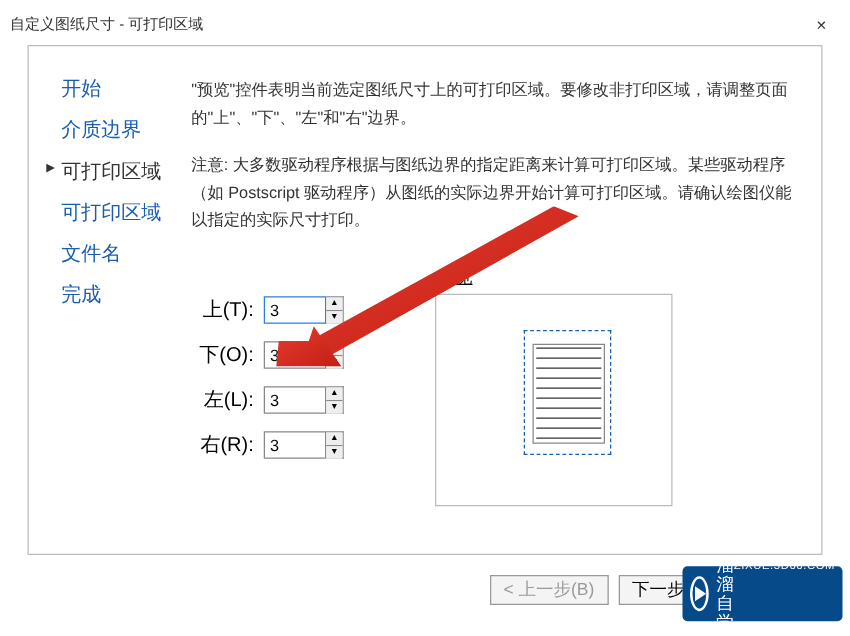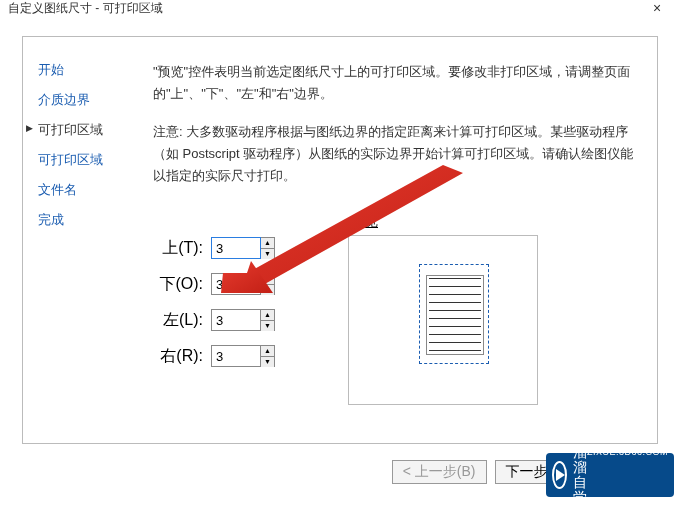--- a/index.html
+++ b/index.html
@@ -1,22 +1,22 @@
 <!DOCTYPE html>
 <html><head>
 <meta charset="utf-8">
 <style>
   * { box-sizing: border-box; font-family: "Microsoft YaHei", "SimSun", Arial, sans-serif; }
   body { margin: 0; background: #f0f0f0; width: 680px; height: 509px; overflow: hidden; position: relative; }
   .outer { position: absolute; left: 0; top: 0; width: 680px; height: 509px; background: #fff; }
-  .titlebar { height: 28px; display: flex; align-items: flex-start; padding: 0 8px; font-size: 12px; color: #333; }
+  .titlebar { height: 28px; display: flex; align-items: flex-end; padding: 0 8px; font-size: 12px; color: #333; }
   .titlebar .title { flex: 1; }
   .titlebar .close { width: 30px; text-align: center; font-size: 14px; color: #333; cursor: pointer; }
   .inner { position: absolute; left: 22px; top: 36px; width: 636px; height: 408px; border: 1px solid #bbb; background: #fff; }
-  .sidebar { position: absolute; left: 1px; top: 0; width: 110px; padding: 24px 0 0 14px; font-size: 13px; color: #1a5cb0; }
+  .sidebar { position: absolute; left: 12px; top: 0; width: 110px; padding: 24px 0 0 14px; font-size: 16px; color: #1a5cb0; }
   .sidebar .item { margin-bottom: 12px; position: relative; }
   .sidebar .item.active::before { content: "▶"; position: absolute; left: -12px; top: 2px; font-size: 9px; color: #333; }
   .sidebar .item.active { color: #333; }
   .content { position: absolute; left: 130px; top: 24px; width: 490px; font-size: 13px; color: #333; }
   .content .para { line-height: 22px; margin-bottom: 16px; }
   .fields { position: absolute; left: 130px; top: 200px; }
   .field-row { display: flex; align-items: center; margin-bottom: 14px; }
   .field-row .lbl { width: 50px; text-align: right; margin-right: 8px; font-size: 16px; }
   .field-row input { width: 50px; height: 22px; border: 1px solid #888; font-size: 13px; padding: 0 4px; }
   .field-row .spin { width: 14px; height: 22px; display: flex; flex-direction: column; border: 1px solid #888; border-left: 0; }

